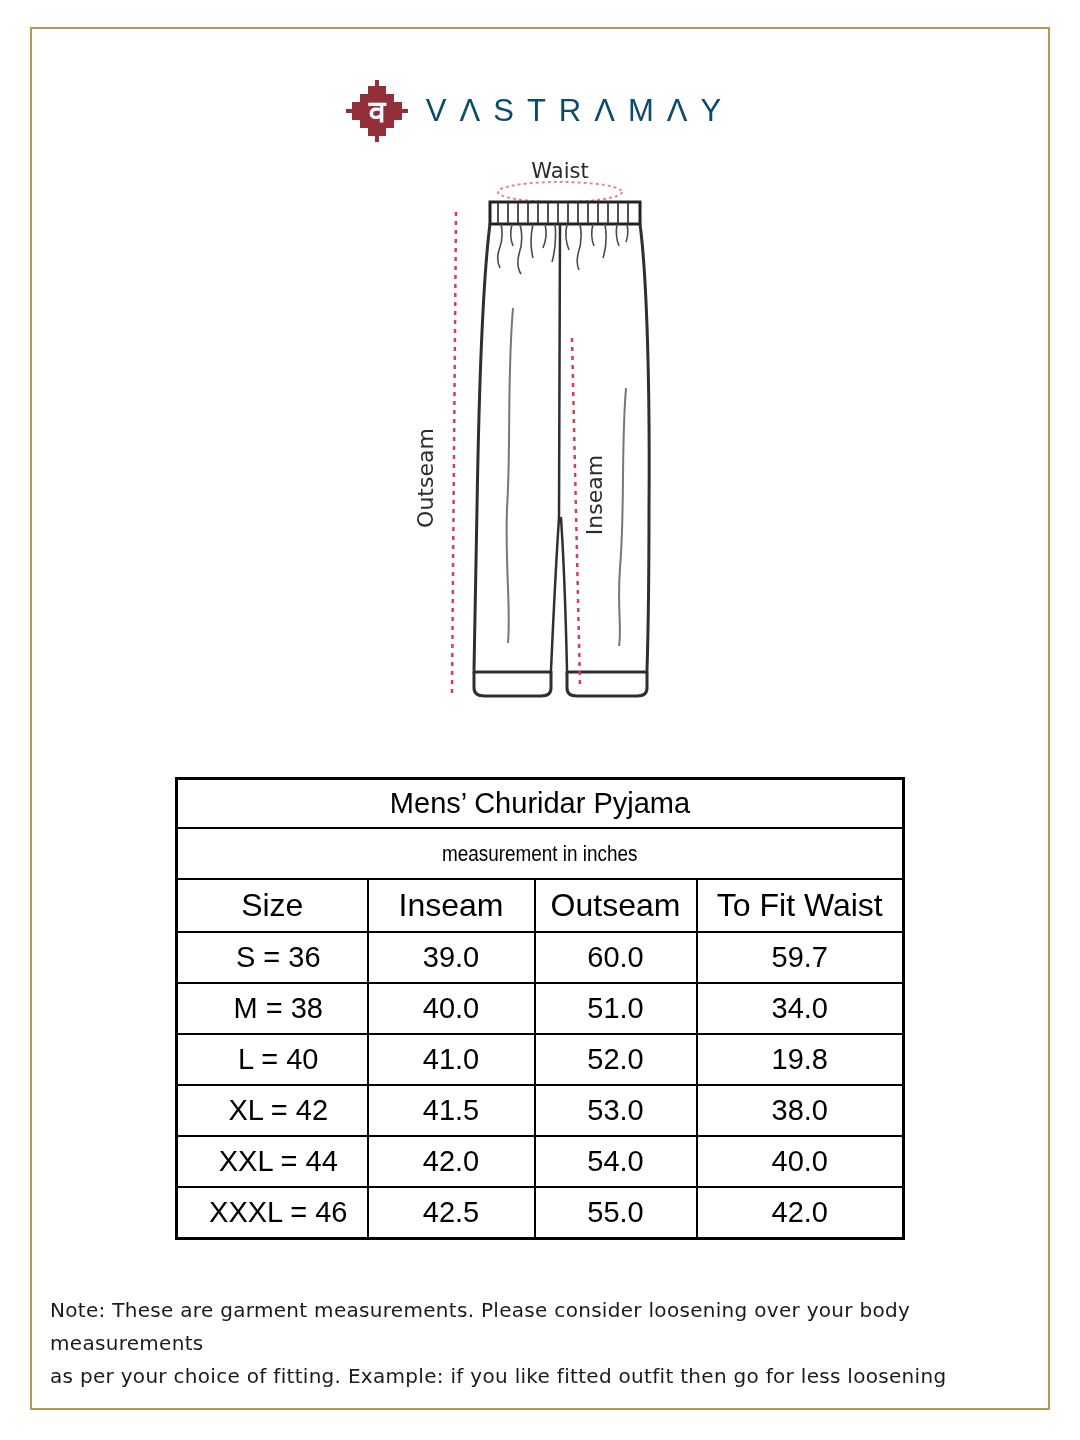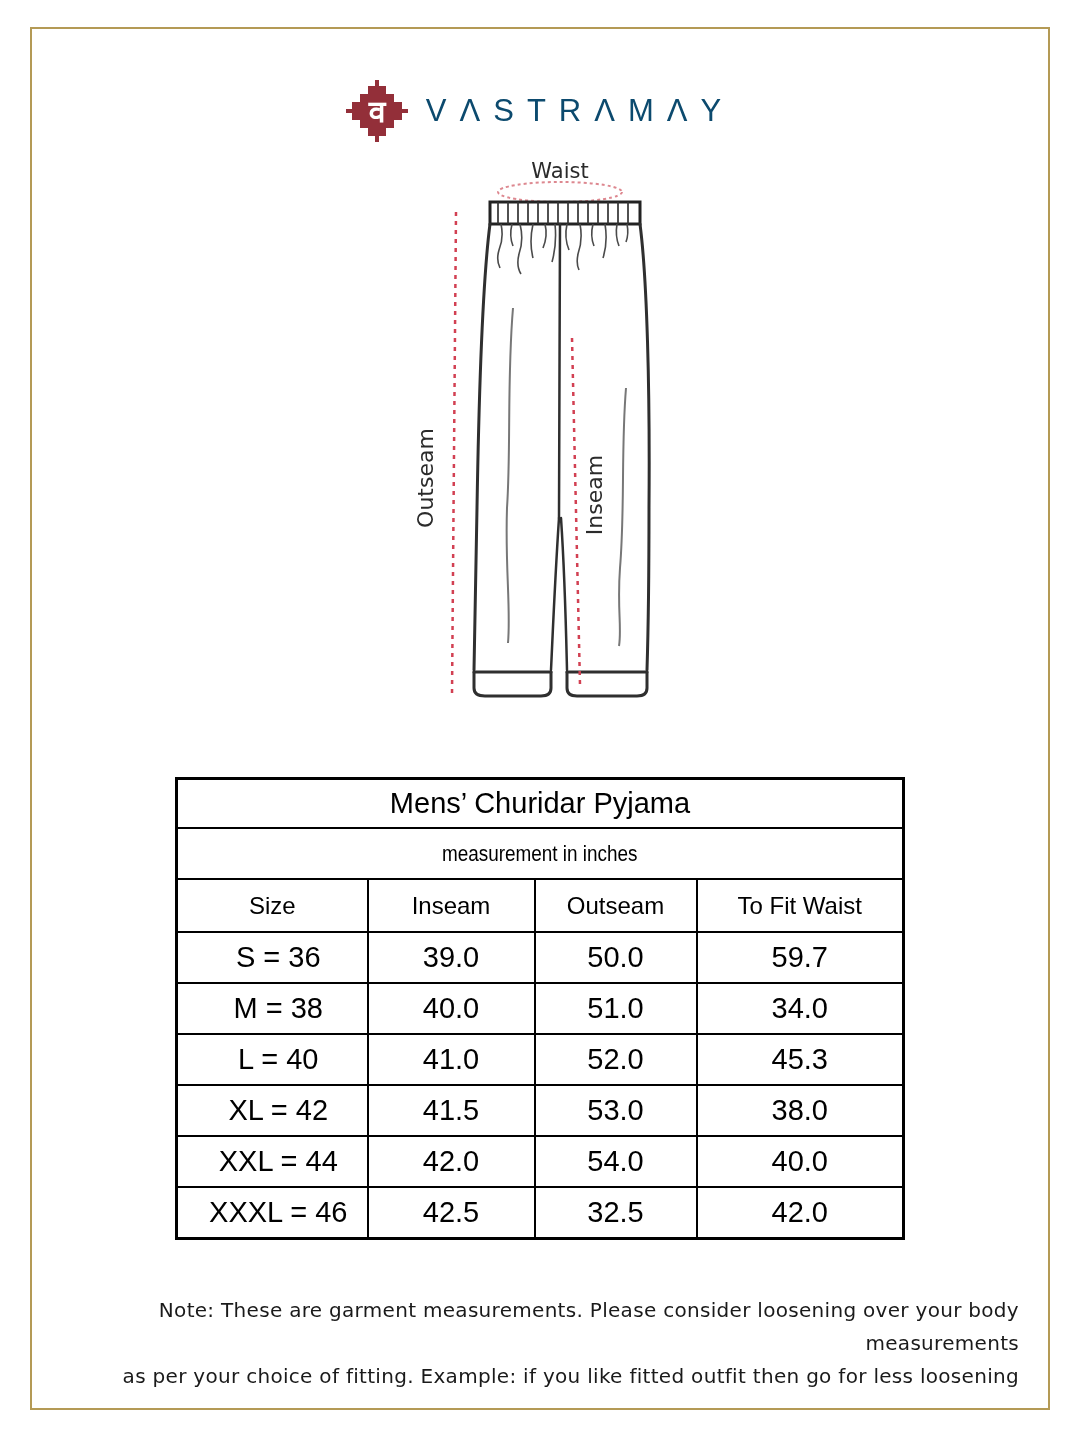--- a/index.html
+++ b/index.html
@@ -50,27 +50,26 @@
     border:2px solid #000;
     padding:0;
     font-weight:normal;
     text-align:center;
     vertical-align:middle;
     overflow:hidden;
   }
   tr.title-row td { height:47px; font-size:29px; }
   tr.subtitle-row td { height:49px; font-size:22px; }
   .condensed { display:inline-block; transform:scaleX(0.86); transform-origin:center; white-space:nowrap; }
-  tr.header-row th { height:51px; font-size:24px; }
+  tr.header-row th { height:51px; font-size:32px; }
   tr.data-row td { height:49px; font-size:29px; }
   tr.data-row td.size-cell { text-align:center; padding-left:12px; }
   
   .note {
     position:absolute; left:50px; top:1294px; width:969px;
-    text-align:right;
     font-family:"DejaVu Sans", sans-serif;
     font-size:20px; line-height:33px;
     color:#1a1a1a;
     letter-spacing:0.3px;
   }
 </style>
 </head>
 <body>
 
 <div class="frame"></div>
@@ -165,51 +164,51 @@
   </tr>
   <tr class="header-row">
     <th>Size</th>
     <th>Inseam</th>
     <th>Outseam</th>
     <th>To Fit Waist</th>
   </tr>
   <tr class="data-row">
     <td class="size-cell">S = 36</td>
     <td>39.0</td>
-    <td>50.0</td>
+    <td>60.0</td>
     <td>59.7</td>
   </tr>
   <tr class="data-row">
     <td class="size-cell">M = 38</td>
     <td>40.0</td>
     <td>51.0</td>
     <td>34.0</td>
   </tr>
   <tr class="data-row">
     <td class="size-cell">L = 40</td>
     <td>41.0</td>
     <td>52.0</td>
-    <td>45.3</td>
+    <td>19.8</td>
   </tr>
   <tr class="data-row">
     <td class="size-cell">XL = 42</td>
     <td>41.5</td>
     <td>53.0</td>
     <td>38.0</td>
   </tr>
   <tr class="data-row">
     <td class="size-cell">XXL = 44</td>
     <td>42.0</td>
     <td>54.0</td>
     <td>40.0</td>
   </tr>
   <tr class="data-row">
     <td class="size-cell">XXXL = 46</td>
     <td>42.5</td>
-    <td>32.5</td>
+    <td>55.0</td>
     <td>42.0</td>
   </tr>
 </tbody>
   </table>
 
 <div class="note">
   <div>Note: These are garment measurements. Please consider loosening over your body measurements</div>
   <div>as per your choice of fitting. Example: if you like fitted outfit then go for less loosening</div>
 </div>
 

